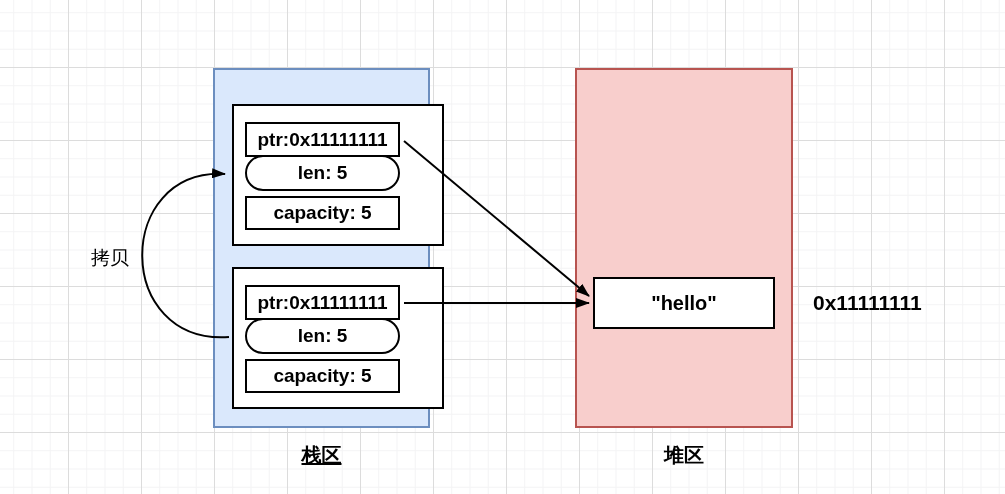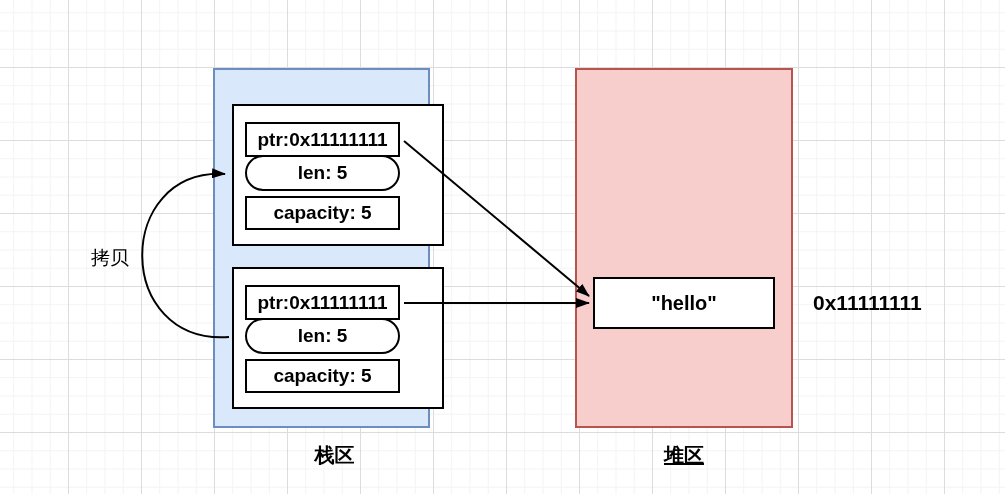--- a/index.html
+++ b/index.html
@@ -36,22 +36,22 @@
   .hello-box{position:absolute;left:593px;top:277px;width:182px;height:52px;
     box-sizing:border-box;background:#ffffff;border:2px solid #000;
     display:flex;align-items:center;justify-content:center;
     font-weight:bold;font-size:20px;color:#000;}
   .addr-label{position:absolute;left:784px;top:291px;
     font-weight:bold;font-size:21px;color:#000;white-space:nowrap;margin-left:29px;}
   .copy-label{position:absolute;left:91px;top:245px;
     font-weight:normal;font-size:19px;color:#000;white-space:nowrap;}
   .region-label{position:absolute;top:442px;text-align:center;
     font-weight:bold;font-size:20px;color:#000;}
-  .region-label.stack{left:226px;width:217px;}
-  .region-label.heap{left:575px;width:218px;text-decoration:underline;}
+  .region-label.stack{left:213px;width:217px;text-decoration:underline;}
+  .region-label.heap{left:575px;width:218px;}
   svg.arrows{position:absolute;left:0;top:0;pointer-events:none;}
 </style>
 </head>
 <body>
 
 <div class="canvas">
 
   <div class="region stack"></div>
   <div class="region heap"></div>
 

